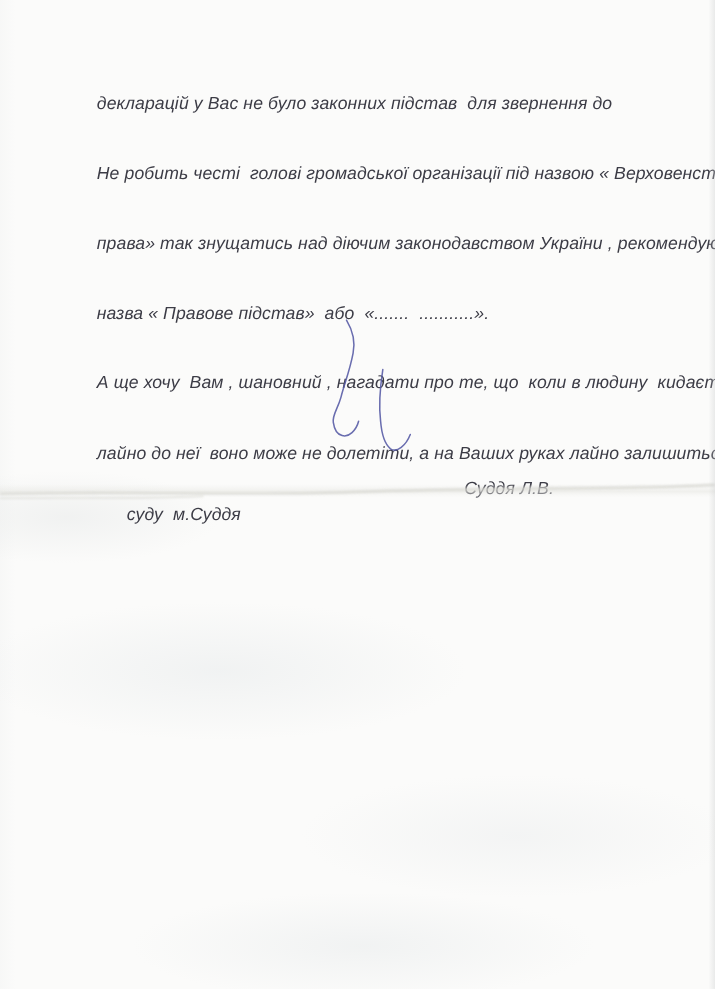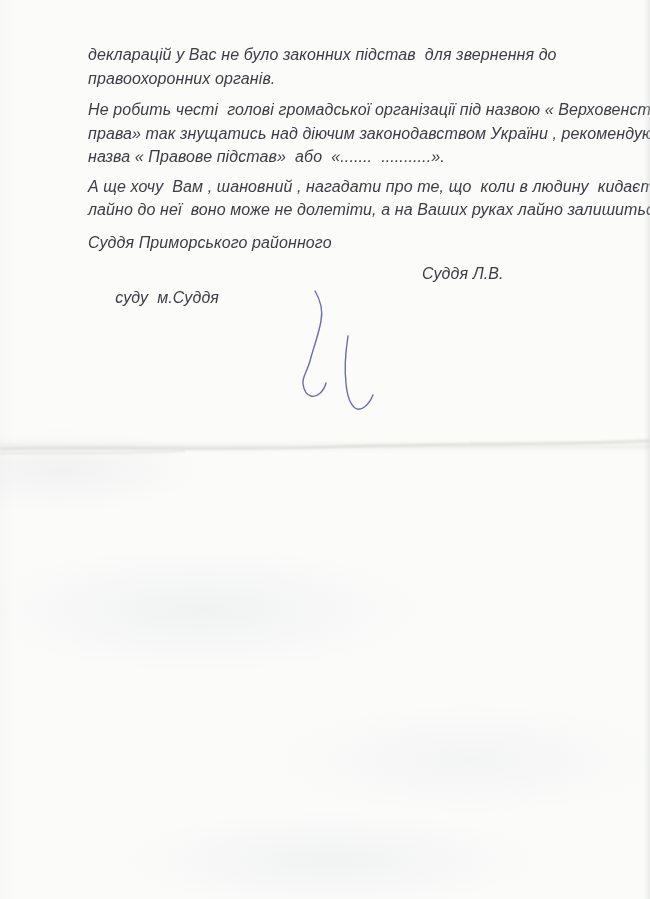--- a/index.html
+++ b/index.html
@@ -43,20 +43,21 @@
     line-height: 23.5px;
     letter-spacing: 0.1px;
   }
   .para { margin: 0 0 8px 0; }
   .para.p2 { margin-bottom: 6px; }
   .para.p3 { margin-bottom: 9px; }
   .para.p4 { margin-bottom: 6px; }
   .para.p5 { margin-bottom: 8px; }
   .line {
     white-space: pre;      
+    margin-top: 40px;
   }
   .signoff-row {
     position: relative;
     white-space: pre;
   }
   .signoff-name {
     position: absolute;
     left: 334px;
     top: 0;
     white-space: pre;
@@ -78,38 +79,34 @@
 </style>
 </head>
 <body>
 
 <div class="page">
 
   <div class="letter-body">
 
     <div class="para p1">
       <div class="line">декларацій у Вас не було законних підстав  для звернення до</div>
-      <div class="line">правоохоронних органів.</div>
     </div>
 
     <div class="para p2">
       <div class="line">Не робить честі  голові громадської організації під назвою « Верховенство</div>
       <div class="line">права» так знущатись над діючим законодавством України , рекомендую</div>
       <div class="line">назва « Правове підстав»  або  «.......  ...........».</div>
     </div>
 
     <div class="para p3">
       <div class="line">А ще хочу  Вам , шановний , нагадати про те, що  коли в людину  кидаєте</div>
       <div class="line">лайно до неї  воно може не долетіти, а на Ваших руках лайно залишиться .</div>
     </div>
 
 
-    <div class="para p5">
-      <div class="line">Суддя Приморського районного</div>
-    </div>
 
     <div class="signoff-row">
       <span class="line">суду  м.Суддя</span>
       <span class="signoff-name">Суддя Л.В.</span>
     </div>
 
   </div>
 
   <svg class="signature-svg" viewBox="0 0 110 150">
     <g fill="none" stroke="var(--signature-ink, #565aa5)" stroke-width="1.4" stroke-linecap="round" opacity="0.88">

